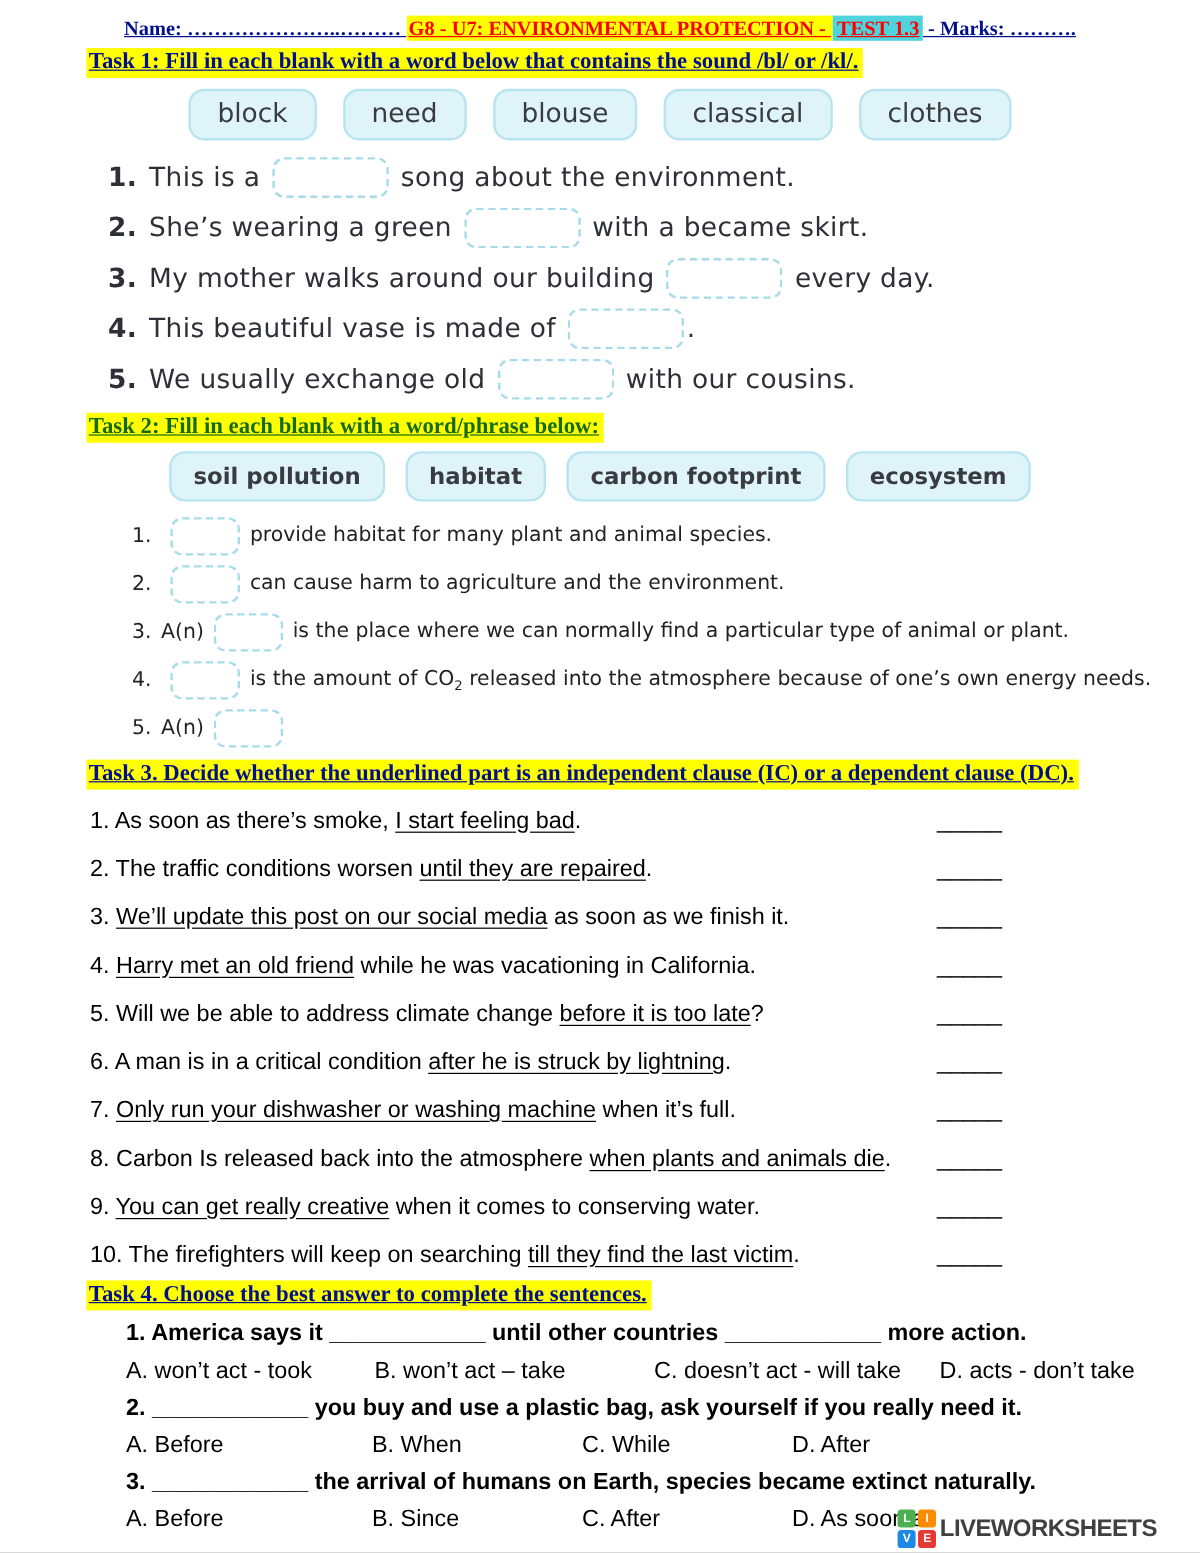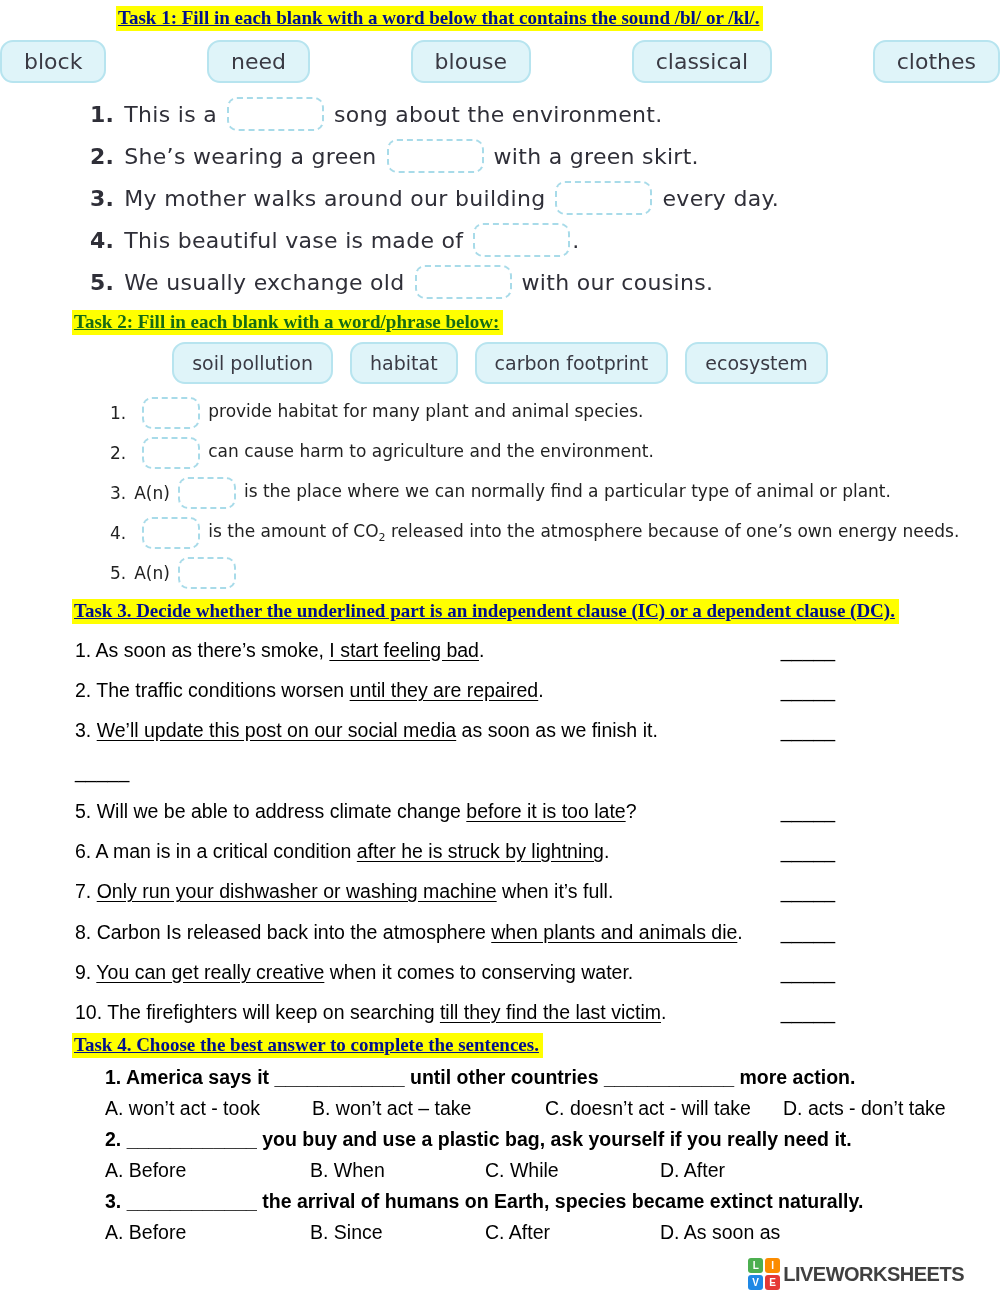--- a/index.html
+++ b/index.html
@@ -20,22 +20,22 @@
   
   .task-heading {
     display:inline-block; margin-left:72px;
     background:#ffff00; padding:1px 4px 2px 2px;
     font-size:19px; font-weight:bold; text-decoration:underline;
   }
   .th-navy { color:#00108b; }
   .th-green { color:#156b15; }
   
   .word-bank { display:flex; justify-content:center; align-items:center; }
-  .bank-1 { margin-top:9px; gap:22px;justify-content:space-between; }
-  .bank-2 { margin-top:7px; gap:17px; }
+  .bank-1 { margin-top:9px; gap:22px; }
+  .bank-2 { margin-top:7px; gap:17px;font-weight:bold; }
   .word-chip {
     background:#dff4f9; border:2px solid #b7e4ef; border-radius:13px;
     font-family:"DejaVu Sans", sans-serif; color:#3a3a44;
     padding:7px 22px;
   }
   .bank-1 .word-chip { font-size:22px; }
   .bank-2 .word-chip { font-size:19px; padding:8px 18px; }
   
   .t1-items { margin:10px 0 0 90px; font-family:"DejaVu Sans", sans-serif; font-size:22px; color:#2f2f38; }
   .t1-row { height:42px; display:flex; align-items:center; gap:10px; letter-spacing:.3px; }
@@ -72,22 +72,25 @@
   .logo-text {
     font-family:"Liberation Sans", sans-serif; font-weight:bold; font-size:20px;
     color:#404040; letter-spacing:-0.5px;
   }
 </style>
 </head>
 <body>
 
 <div class="page">
 
-
-  <div style="margin-top:6px;padding-left:44px;">
+  <div class="header-line">
+    <span class="hl-navy">Name: …………………..……… </span><span class="hl-title">G8 - U7: ENVIRONMENTAL PROTECTION - </span><span class="hl-test">TEST 1.3</span><span class="hl-navy"> - Marks: ……….</span>
+  </div>
+
+  <div style="margin-top:6px;">
     <span class="task-heading th-navy">Task 1: Fill in each blank with a word below that contains the sound /bl/ or /kl/.</span>
   </div>
 
   <div class="word-bank bank-1">
     <span class="word-chip">block</span>
     <span class="word-chip">need</span>
     <span class="word-chip">blouse</span>
     <span class="word-chip">classical</span>
     <span class="word-chip">clothes</span>
   </div>
@@ -96,21 +99,21 @@
     <div class="t1-row">
       <span style="font-weight:bold;">1.</span>
       <span>This is a</span>
       <span class="blank blank-lg"></span>
       <span>song about the environment.</span>
     </div>
     <div class="t1-row">
       <span style="font-weight:bold;">2.</span>
       <span>She’s wearing a green</span>
       <span class="blank blank-lg"></span>
-      <span>with a green skirt.</span>
+      <span>with a became skirt.</span>
     </div>
     <div class="t1-row">
       <span style="font-weight:bold;">3.</span>
       <span>My mother walks around our building</span>
       <span class="blank blank-lg"></span>
       <span>every day.</span>
     </div>
     <div class="t1-row">
       <span style="font-weight:bold;">4.</span>
       <span>This beautiful vase is made of</span>
@@ -179,20 +182,21 @@
     </div>
     <div class="t3-row">
       <span class="t3-text"><span>2. The traffic conditions worsen </span><span class="u">until they are repaired</span><span>.</span></span>
       <span class="t3-blank">_____</span>
     </div>
     <div class="t3-row">
       <span class="t3-text"><span>3. </span><span class="u">We’ll update this post on our social media</span><span> as soon as we finish it.</span></span>
       <span class="t3-blank">_____</span>
     </div>
     <div class="t3-row">
+      <span class="t3-text"><span>4. </span><span class="u">Harry met an old friend</span><span> while he was vacationing in California.</span></span>
       <span class="t3-blank">_____</span>
     </div>
     <div class="t3-row">
       <span class="t3-text"><span>5. Will we be able to address climate change </span><span class="u">before it is too late</span><span>?</span></span>
       <span class="t3-blank">_____</span>
     </div>
     <div class="t3-row">
       <span class="t3-text"><span>6. A man is in a critical condition </span><span class="u">after he is struck by lightning</span><span>.</span></span>
       <span class="t3-blank">_____</span>
     </div>

